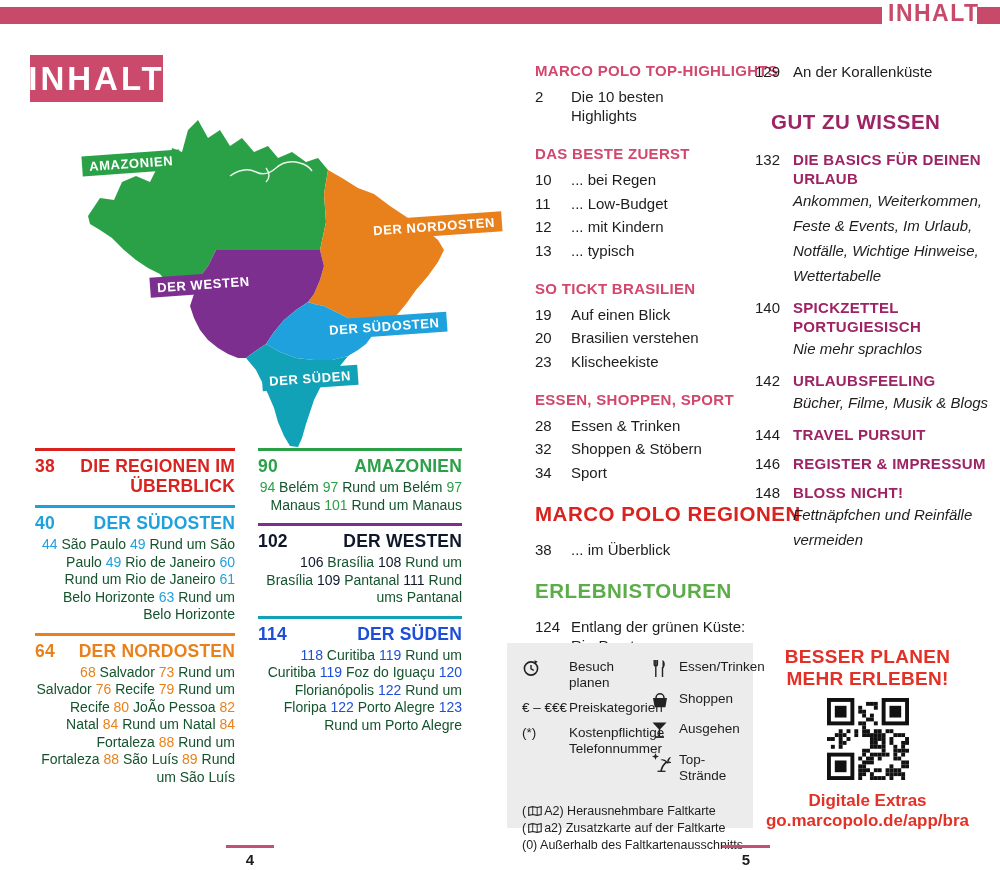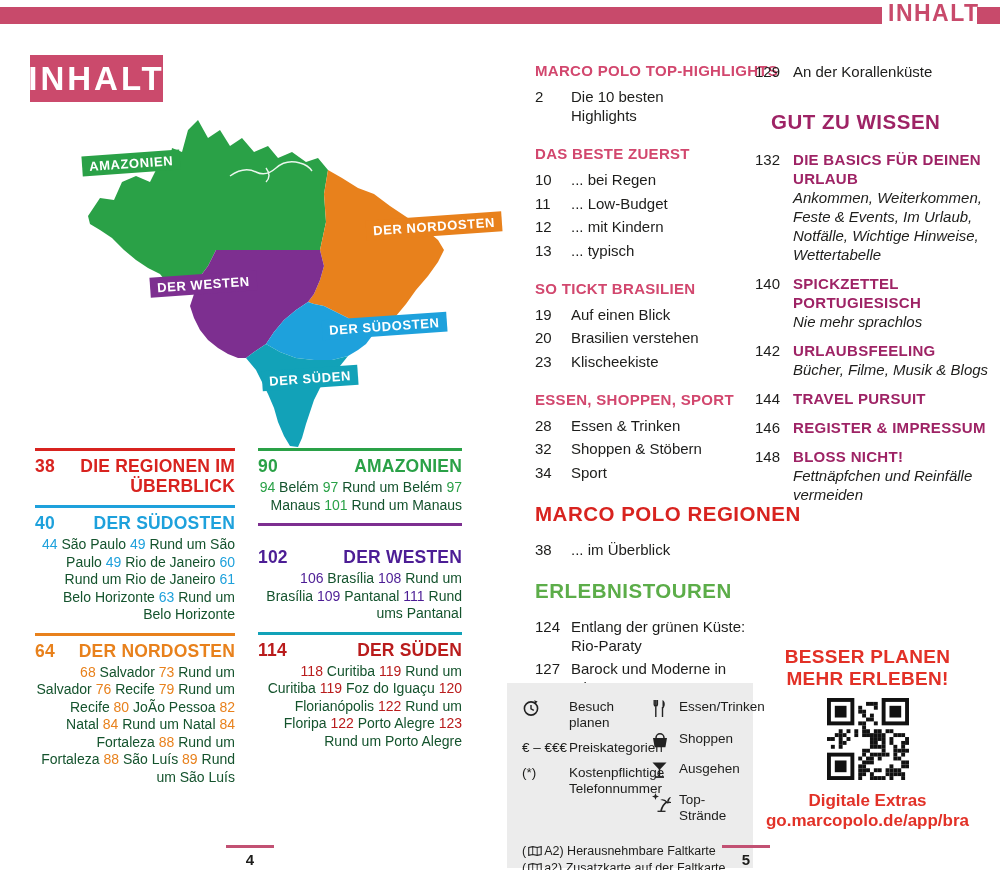--- a/index.html
+++ b/index.html
@@ -37,22 +37,22 @@
   .trule { height:3px; margin-bottom:5px; }
   .thead { display:flex; justify-content:space-between; gap:8px; font-weight:bold;
            font-size:17.5px; line-height:20px; letter-spacing:.2px; }
   .ttitle { text-align:right; max-width:162px; }
   .tentries { text-align:right; font-size:14px; line-height:17.5px; margin-top:3px; }
   .enm { color:#14532d; }
   .c-red    .trule { background:#d8231f; } .c-red    .tnum,.c-red    .ttitle,.c-red    .epg { color:#d8231f; }
   .c-blue   .trule { background:#1ea1dc; } .c-blue   .tnum,.c-blue   .ttitle,.c-blue   .epg { color:#1ea1dc; }
   .c-orange .trule { background:#e8811c; } .c-orange .tnum,.c-orange .ttitle,.c-orange .epg { color:#e8811c; }
   .c-green  .trule { background:#2aa147; } .c-green  .tnum,.c-green  .ttitle,.c-green  .epg { color:#2aa147;text-align:right; }
-  .c-purple .trule { background:#7d2f90; } .c-purple .tnum,.c-purple .ttitle,.c-purple .epg { color:#4c1d95;margin-top:16px; }
-  .c-teal   .trule { background:#12a2b8; } .c-teal   .tnum,.c-teal   .ttitle,.c-teal   .epg { color:#b91c1c; }
+  .c-purple .trule { background:#7d2f90; } .c-purple .tnum,.c-purple .ttitle,.c-purple .epg { color:#0f172a; }
+  .c-teal   .trule { background:#12a2b8; } .c-teal   .tnum,.c-teal   .ttitle,.c-teal   .epg { color:#1d4ed8; }
 
   
   .midcol { left:535px; top:62px; width:212px; }
   .msec { margin-bottom:20px; }
   .mhead { font-size:15px; font-weight:bold; color:#d2476e; letter-spacing:.3px;
            margin-bottom:8px; white-space:nowrap; }
   .msec-big { margin-top:20px; }
   .msec-big .mhead { font-size:20.5px; letter-spacing:.5px; margin-bottom:14px; }
   .mhead-red { color:#d8231f !important; }
   .mhead-green { color:#5cad49 !important; }
@@ -62,25 +62,25 @@
 
   
   .rightcol { left:755px; top:62px; width:235px; }
   .r129 { display:flex; font-size:15px; line-height:19px; }
   .rghead { font-size:20.5px; font-weight:bold; color:#9e2365; letter-spacing:.5px;
             margin:29px 16px 16px; }
   .ritem { display:flex; margin-bottom:10px; }
   .rnum { flex:0 0 38px; font-size:15px; line-height:19px; }
   .rtitle { font-size:15px; line-height:19px; font-weight:bold; color:#9e2365;
             letter-spacing:.3px; white-space:pre-line; }
-  .rsub { font-size:15px; line-height:19px; font-style:italic; white-space:pre-line; }
+  .rsub { font-size:15px; line-height:25px; font-style:italic; white-space:pre-line; }
 
   
   .legend { left:507px; top:643px; width:246px; height:185px; background:#ececec;
-            padding:16px 8px 0 15px;margin-top:40px; }
+            padding:16px 8px 0 15px; }
   .leg-cols { display:flex; }
   .leg-a { width:129px; }
   .leg-b { width:94px; }
   .leg-row { display:flex; align-items:flex-start; margin-bottom:9px; }
   .leg-sym { flex:0 0 47px; font-size:13.5px; line-height:16px; }
   .leg-ico { flex:0 0 28px; }
   .leg-label { font-size:13.5px; line-height:16px; white-space:pre-line; }
   .leg-notes { margin-top:10px; font-size:12.5px; line-height:16px; }
   .map-glyph { display:inline-block; vertical-align:-1px; margin:0 2px; }
 

